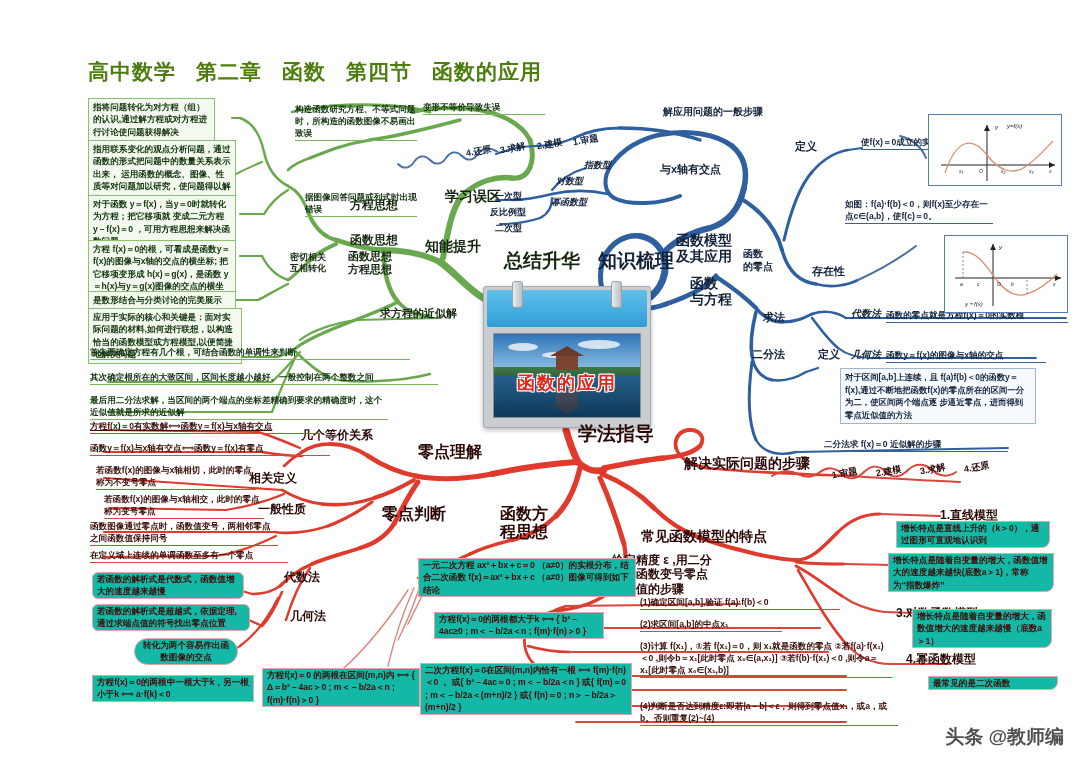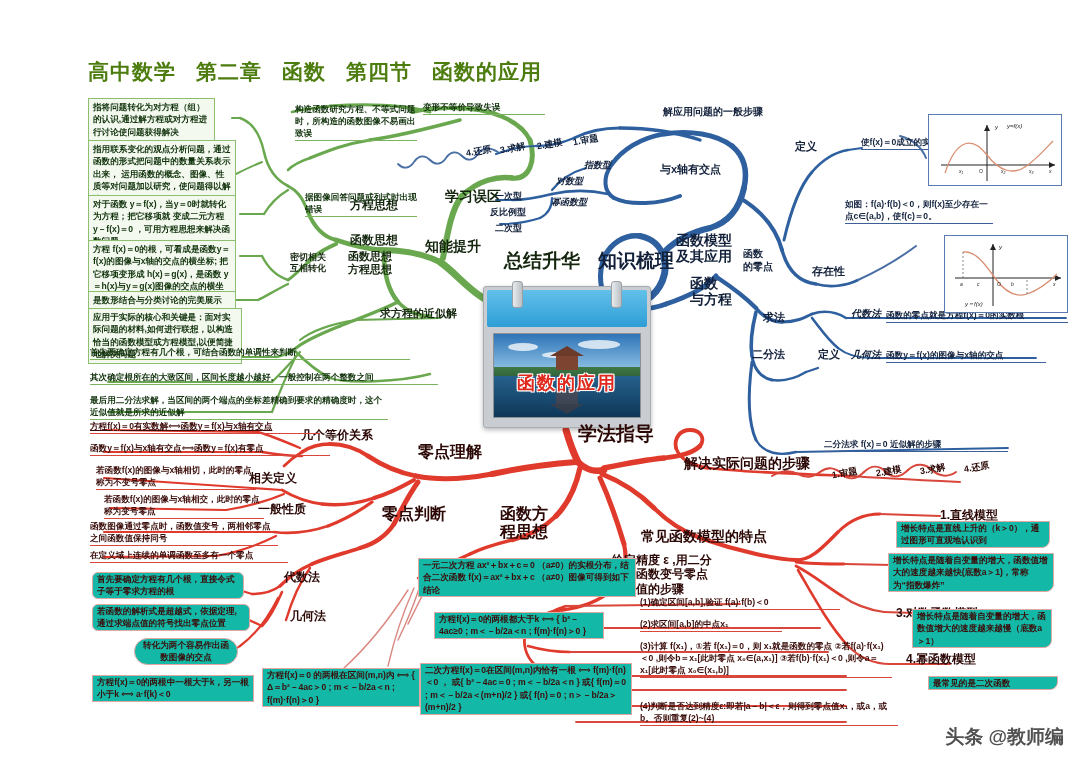--- a/index.html
+++ b/index.html
@@ -374,20 +374,21 @@
 
   <div class="n kw b k9" style="left:573px;top:135px;transform:rotate(-10deg);">1.审题</div>
   <div class="n kw b k9" style="left:537px;top:139px;transform:rotate(-10deg);">2.建模</div>
   <div class="n kw b k9" style="left:500px;top:143px;transform:rotate(-10deg);">3.求解</div>
   <div class="n kw b k9" style="left:466px;top:146px;transform:rotate(-10deg);">4.还原</div>
 
   <div class="n lineB" style="left:861px;top:136px;width:106px;">使f(x)＝0成立的实数x</div>
   <div class="n lineB" style="left:845px;top:198px;width:148px;">如图：f(a)·f(b)＜0，则f(x)至少存在一点c∈(a,b)，使f(c)＝0。</div>
   <div class="n lineB" style="left:886px;top:309px;width:182px;">函数的零点就是方程f(x)＝0的实数根</div>
   <div class="n lineB" style="left:886px;top:349px;width:160px;">函数y＝f(x)的图像与x轴的交点</div>
+  <div class="n boxB" style="left:840px;top:368px;width:196px;">对于区间[a,b]上连续，且 f(a)f(b)＜0的函数y＝f(x),通过不断地把函数f(x)的零点所在的区间一分为二，使区间两个端点逐 步逼近零点，进而得到零点近似值的方法</div>
   <div class="n lineB" style="left:824px;top:438px;width:184px;">二分法求 f(x)＝0 近似解的步骤</div>
 
   <div class="n gbox" style="left:928px;top:114px;width:134px;height:72px;">
     <svg viewBox="0 0 134 72" width="134" height="72">
       <line x1="12" y1="50" x2="126" y2="50" stroke="#222" stroke-width="1"></line>
       <line x1="58" y1="10" x2="58" y2="66" stroke="#222" stroke-width="1"></line>
       <polygon points="126,50 120,47 120,53" fill="#222"></polygon>
       <polygon points="58,10 55,16 61,16" fill="#222"></polygon>
       <path d="M16 58 C 28 22, 44 22, 58 40 C 70 56, 84 60, 96 52 C 108 44, 116 34, 124 26" fill="none" stroke="#d98f72" stroke-width="1.3"></path>
       <text x="66" y="14" font-size="6" fill="#222" font-style="italic">y</text>
@@ -439,21 +440,21 @@
 
   <div class="n lineR" style="left:90px;top:420px;width:230px;text-decoration:underline;">方程f(x)＝0有实数解⟺函数y＝f(x)与x轴有交点</div>
   <div class="n lineR" style="left:90px;top:442px;width:240px;">函数y＝f(x)与x轴有交点⟺函数y＝f(x)有零点</div>
 
   <div class="n lineR" style="left:96px;top:464px;width:160px;">若函数f(x)的图像与x轴相切，此时的零点称为不变号零点</div>
   <div class="n lineR" style="left:104px;top:493px;width:160px;">若函数f(x)的图像与x轴相交，此时的零点称为变号零点</div>
 
   <div class="n lineR" style="left:90px;top:520px;width:188px;">函数图像通过零点时，函数值变号，两相邻零点之间函数值保持同号</div>
   <div class="n lineR" style="left:90px;top:549px;width:198px;">在定义域上连续的单调函数至多有一个零点</div>
 
-  <div class="n boxR" style="left:92px;top:572px;width:152px;border-radius:6px;">首先要确定方程有几个根，直接令式子等于零求方程的根</div>
+  <div class="n boxR" style="left:92px;top:572px;width:152px;border-radius:6px;">若函数的解析式是代数式，函数值增大的速度越来越慢</div>
   <div class="n boxR" style="left:92px;top:604px;width:158px;border-radius:6px;">若函数的解析式是超越式，依据定理,通过求端点值的符号找出零点位置</div>
   <div class="n boxR" style="left:134px;top:638px;width:104px;border-radius:14px;text-align:center;">转化为两个容易作出函数图像的交点</div>
 
   <div class="n boxR" style="left:92px;top:675px;width:162px;">方程f(x)＝0的两根中一根大于k，另一根小于k  ⟺ a·f(k)＜0</div>
   <div class="n boxR" style="left:262px;top:668px;width:158px;">方程f(x)＝0 的两根在区间(m,n)内 ⟺ { Δ＝b²－4ac＞0 ; m＜－b/2a＜n ; f(m)·f(n)＞0 }</div>
   <div class="n boxR" style="left:418px;top:558px;width:218px;">一元二次方程 ax²＋bx＋c＝0 （a≠0）的实根分布，结合二次函数 f(x)＝ax²＋bx＋c （a≠0）图像可得到如下结论</div>
   <div class="n boxR" style="left:434px;top:612px;width:170px;">方程f(x)＝0的两根都大于k ⟺ { b²－4ac≥0 ; m＜－b/2a＜n ; f(m)·f(n)＞0 }</div>
   <div class="n boxR" style="left:420px;top:663px;width:212px;">二次方程f(x)＝0在区间(m,n)内恰有一根 ⟺ f(m)·f(n)＜0 ， 或{ b²－4ac＝0 ; m＜－b/2a＜n } 或{ f(m)＝0 ; m＜－b/2a＜(m+n)/2 } 或{ f(n)＝0 ; n＞－b/2a＞(m+n)/2 }</div>
 
   <div class="n kw r k9" style="left:832px;top:468px;transform:rotate(-10deg);">1.审题</div>

